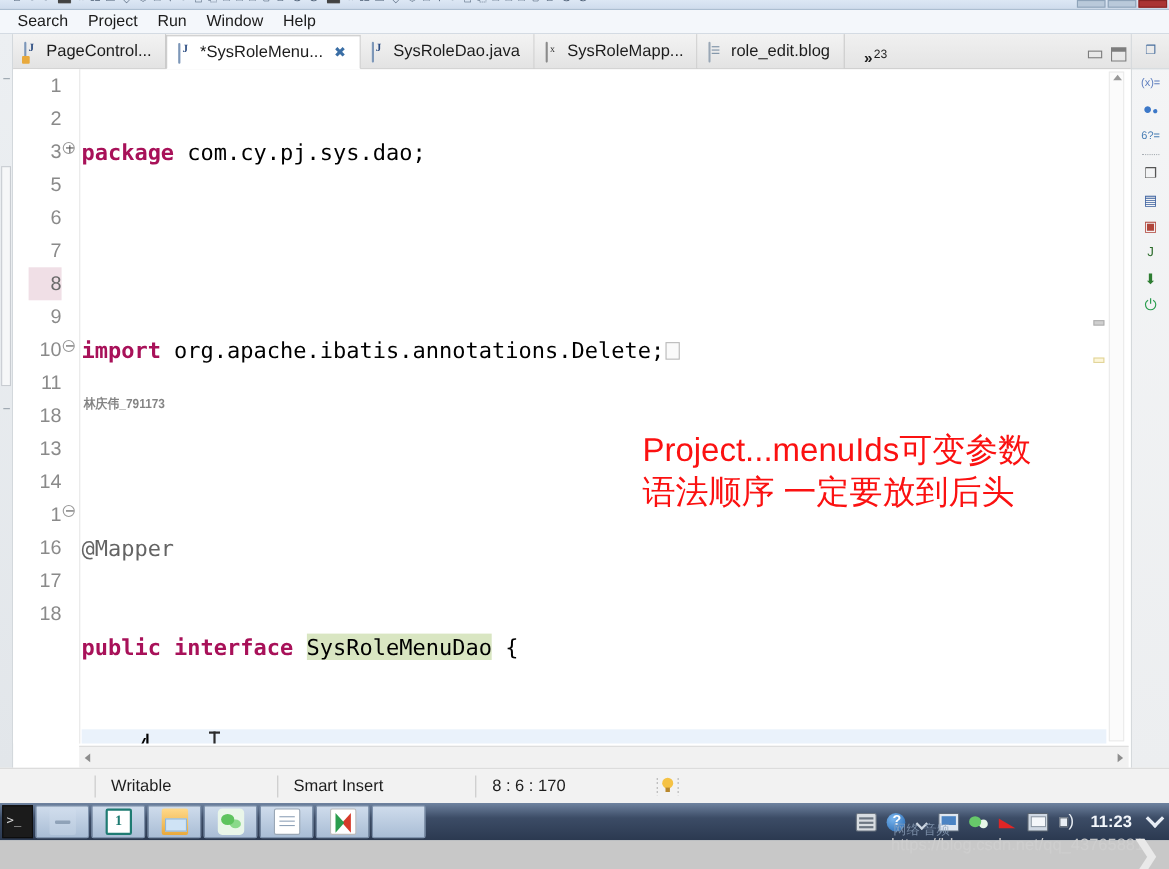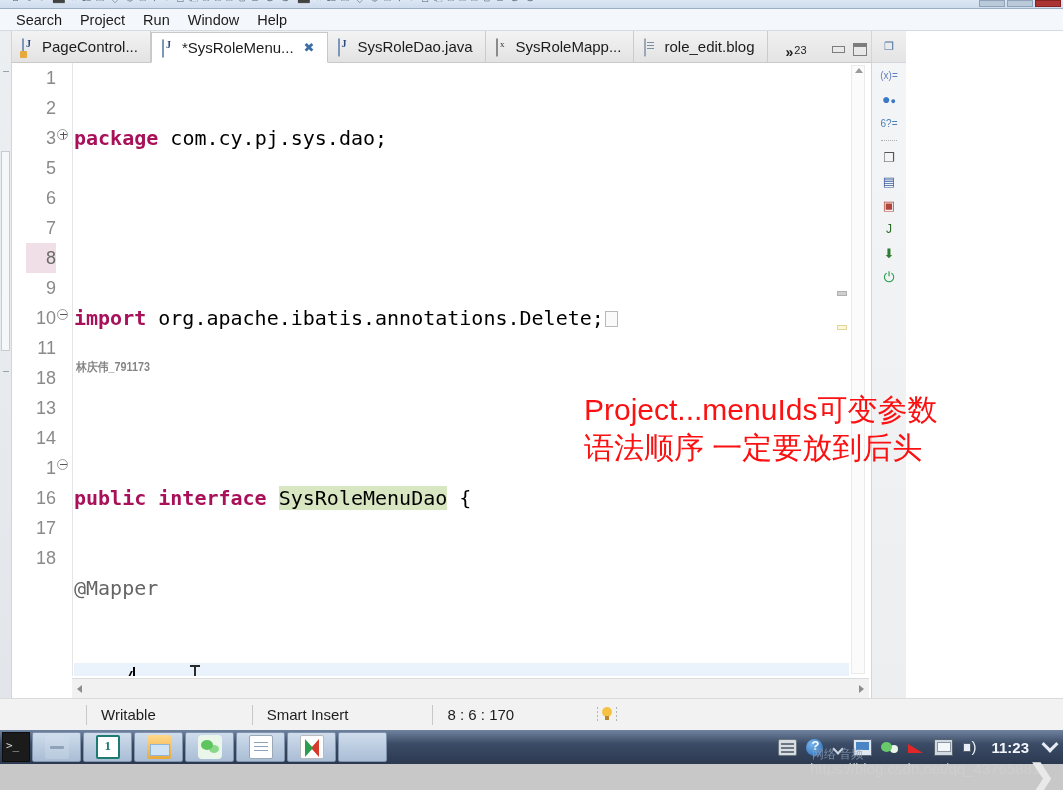--- a/index.html
+++ b/index.html
@@ -35,21 +35,21 @@
     display: flex; align-items: center; padding-left: 8px; gap: 2px;
     border-bottom: 1px solid #d4dbe3;
   }
   .menuitem {
     font-size: 14.5px; color: #1b1b1b; padding: 1px 8px; cursor: default;
     white-space: nowrap;
   }
 
   
   .ide {
-    position: absolute; left: 0; top: 31px; width: 906px; height: 667px;
+    position: absolute; left: 0; top: 31px; width: 1063px; height: 667px;
     background: #f2f2f2;
   }
 
   
   .left-strip {
     position: absolute; left: 0; top: 0; width: 12px; height: 667px;
     background: linear-gradient(#eceff2, #e2e6ea);
     border-right: 1px solid #d0d5da;
   }
   .left-strip .tick { position: absolute; left: 3px; width: 6px; height: 1px; background: #9aa3ac; }
@@ -528,22 +528,22 @@
         <div class="ln" style="top:450px">17</div>
         <div class="ln" style="top:480px">18</div>
       </div>
       <div class="gsep"></div>
 
       <div class="code">
         <div class="cl"><span class="kw">package</span><span> com.cy.pj.sys.dao;</span></div>
         <div class="cl"></div>
         <div class="cl"><span class="kw">import</span><span> org.apache.ibatis.annotations.Delete;</span><span class="foldbox"></span></div>
         <div class="cl"></div>
+        <div class="cl"><span class="ann">@Mapper</span></div>
         <div class="cl"><span class="kw">public interface</span><span> </span><span class="occ">SysRoleMenuDao</span><span> {</span></div>
-        <div class="cl"><span class="ann">@Mapper</span></div>
         <div class="cl hl"><span>    /</span><span class="caret"></span><span class="ibeam"></span></div>
         
         
         
         
         
         
         
         
         

